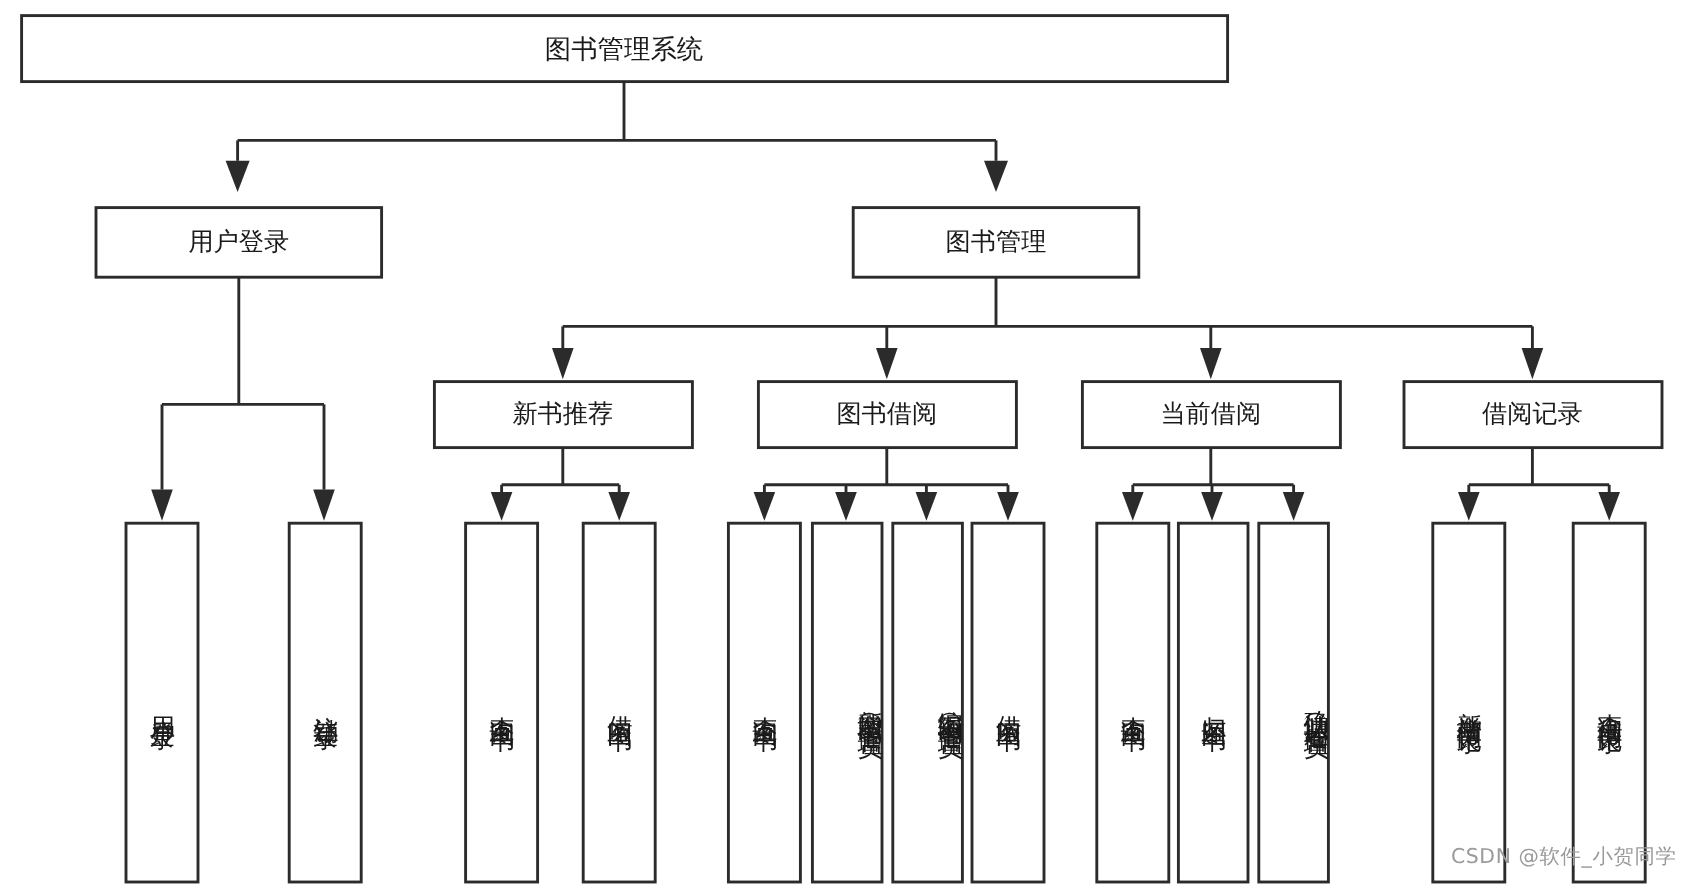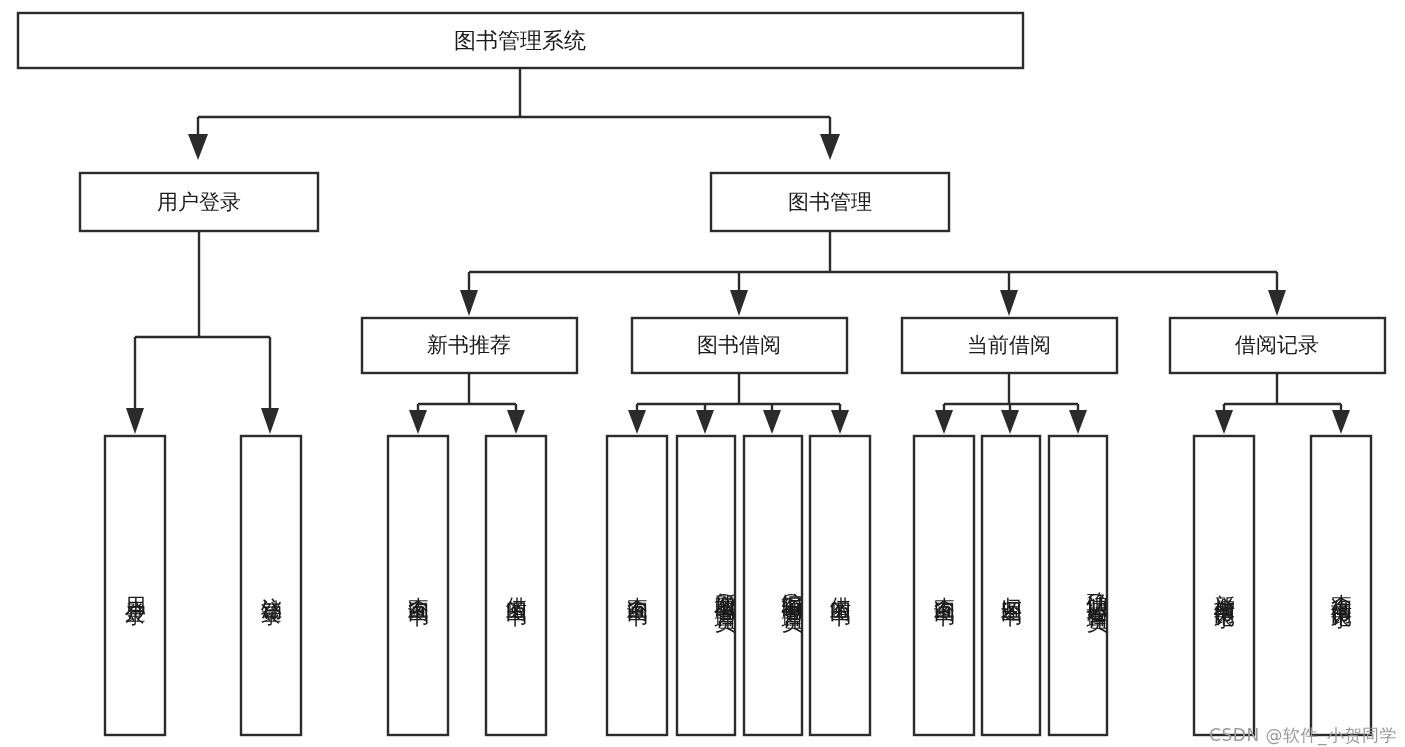--- a/index.html
+++ b/index.html
@@ -66,21 +66,21 @@
     white-space: nowrap;
     pointer-events: none;
     display: flex;
     justify-content: center;
   }
   .vlabel.center { align-items: center; }
   .vlabel.top    { align-items: flex-start; }
   .watermark {
     position: absolute;
     right: 8px;
-    bottom: 0;
+    bottom: 22px;
     font-family: "DejaVu Sans", "Liberation Sans", sans-serif;
     font-size: 17px;
     color: #9a9a9a;
     letter-spacing: 0.5px;
     white-space: nowrap;
     user-select: none;
   }
 </style>
 </head>
 <body>

